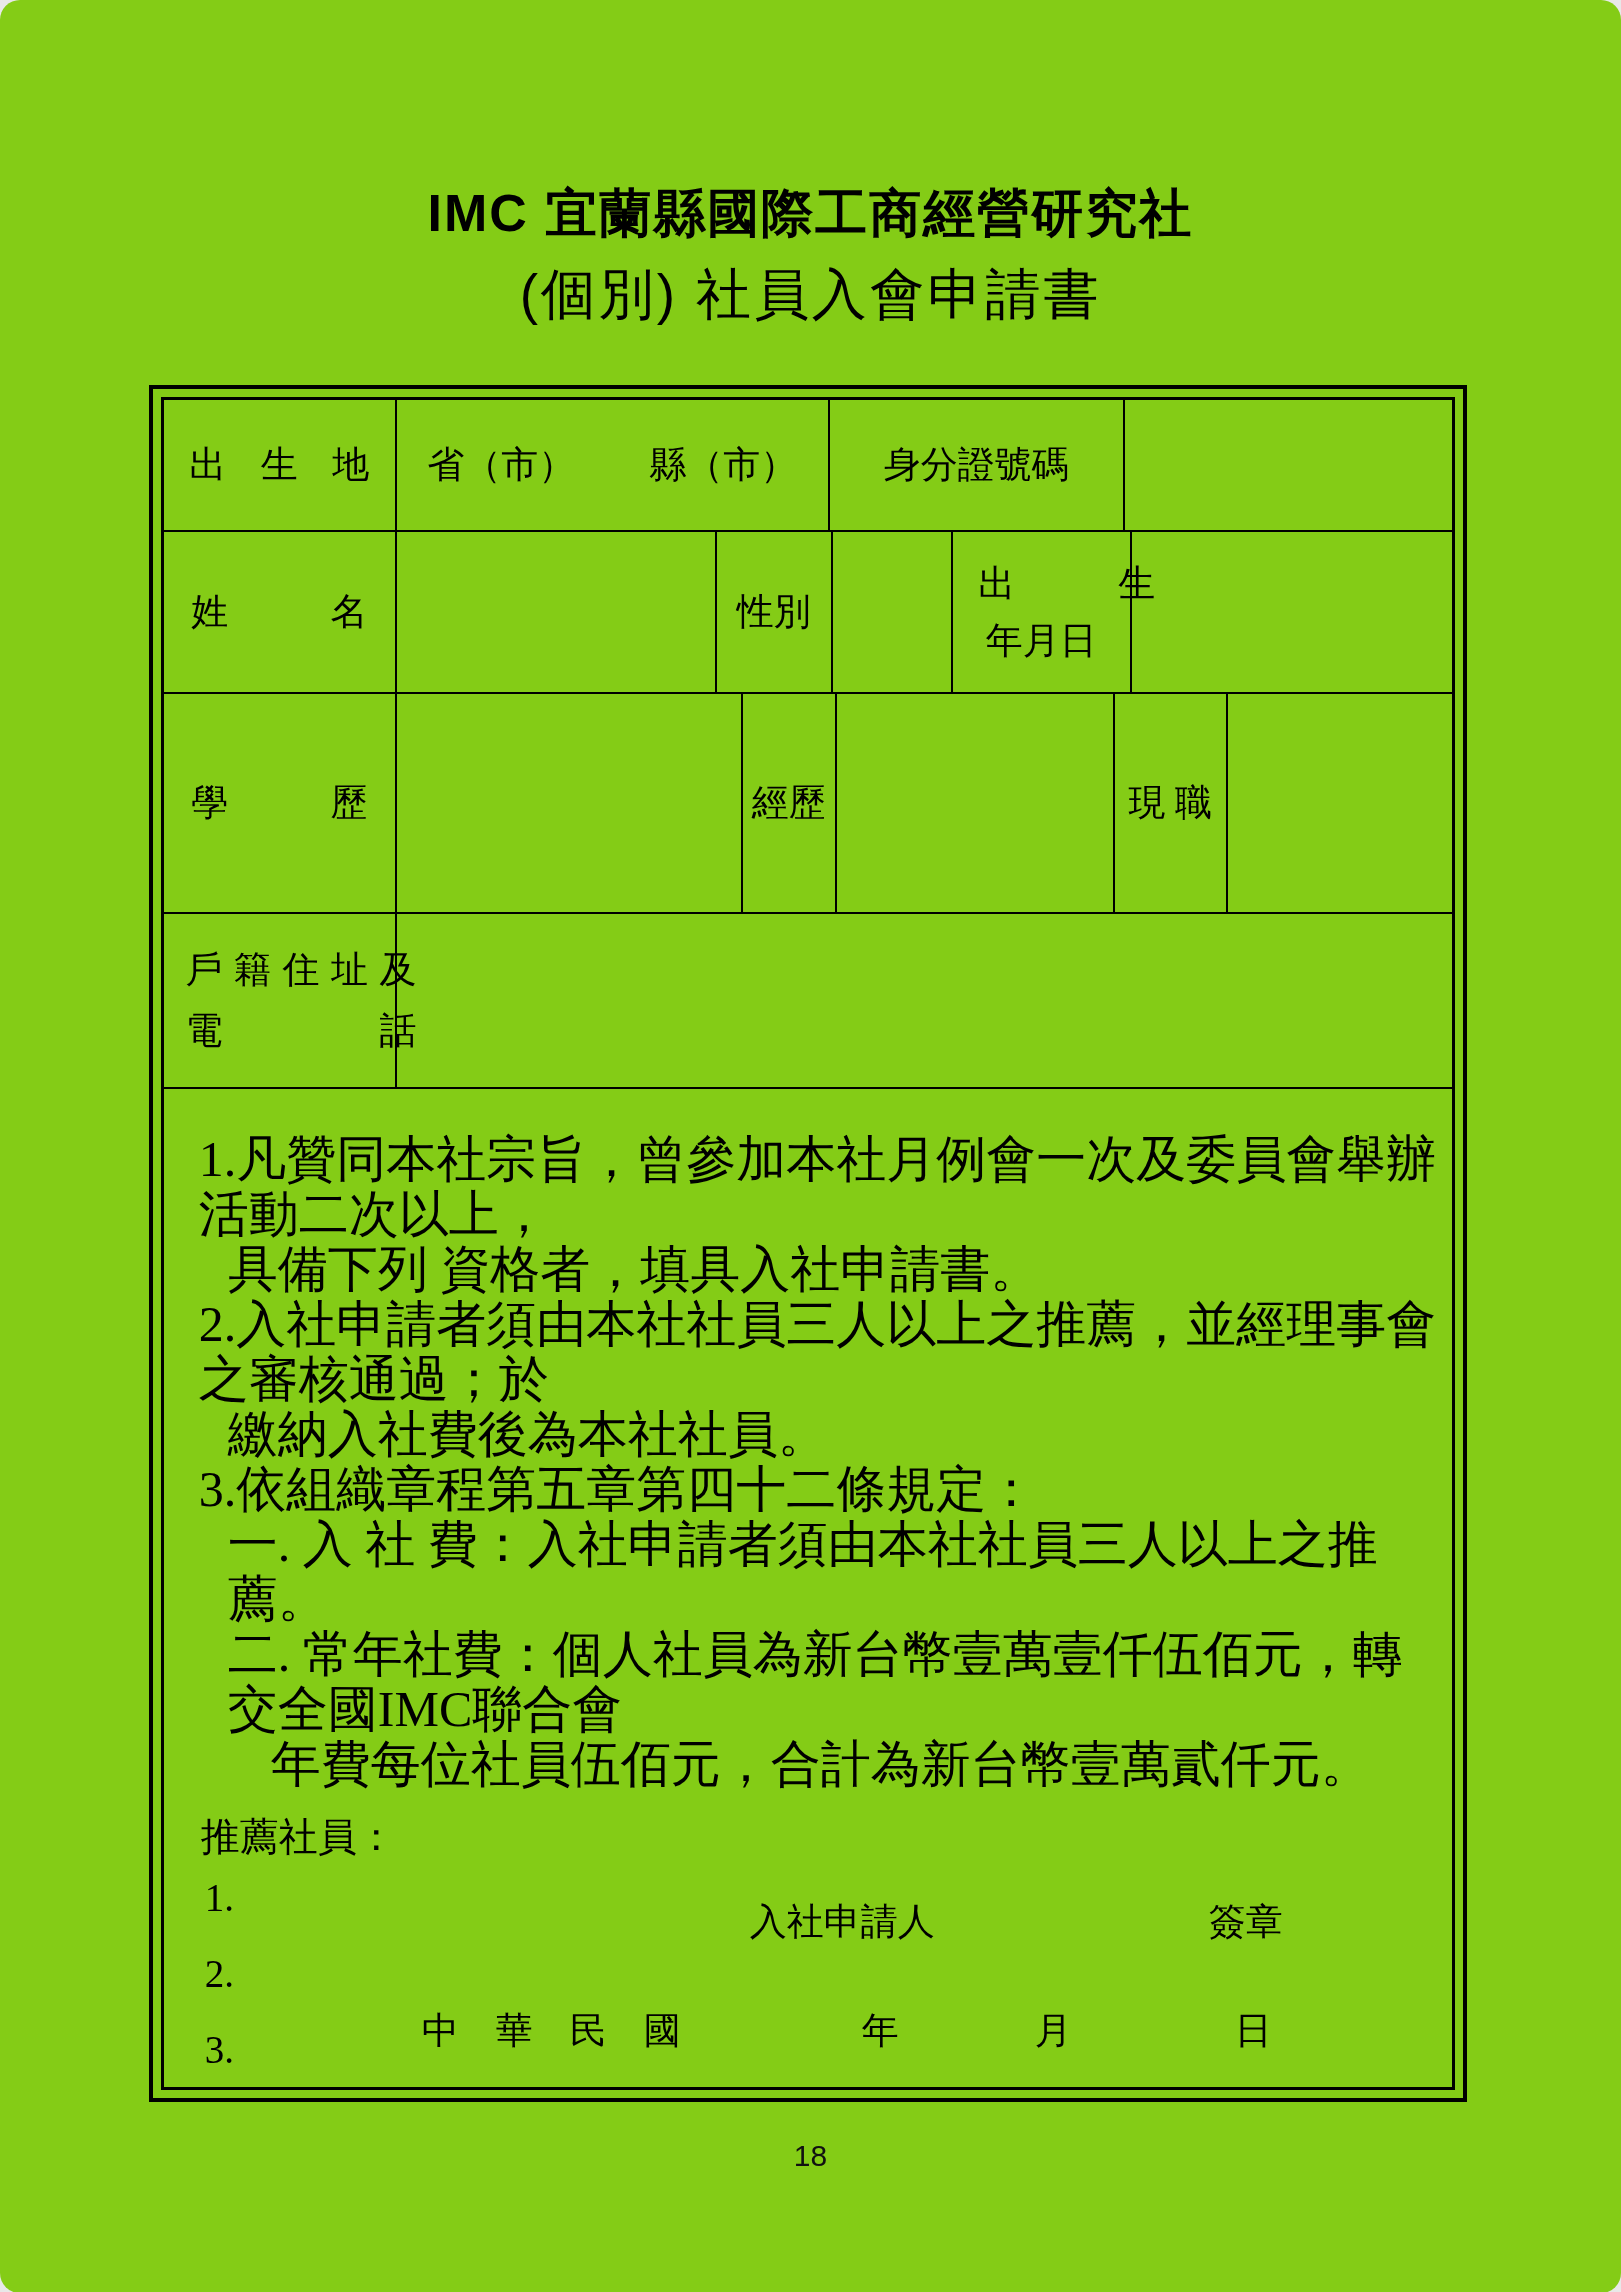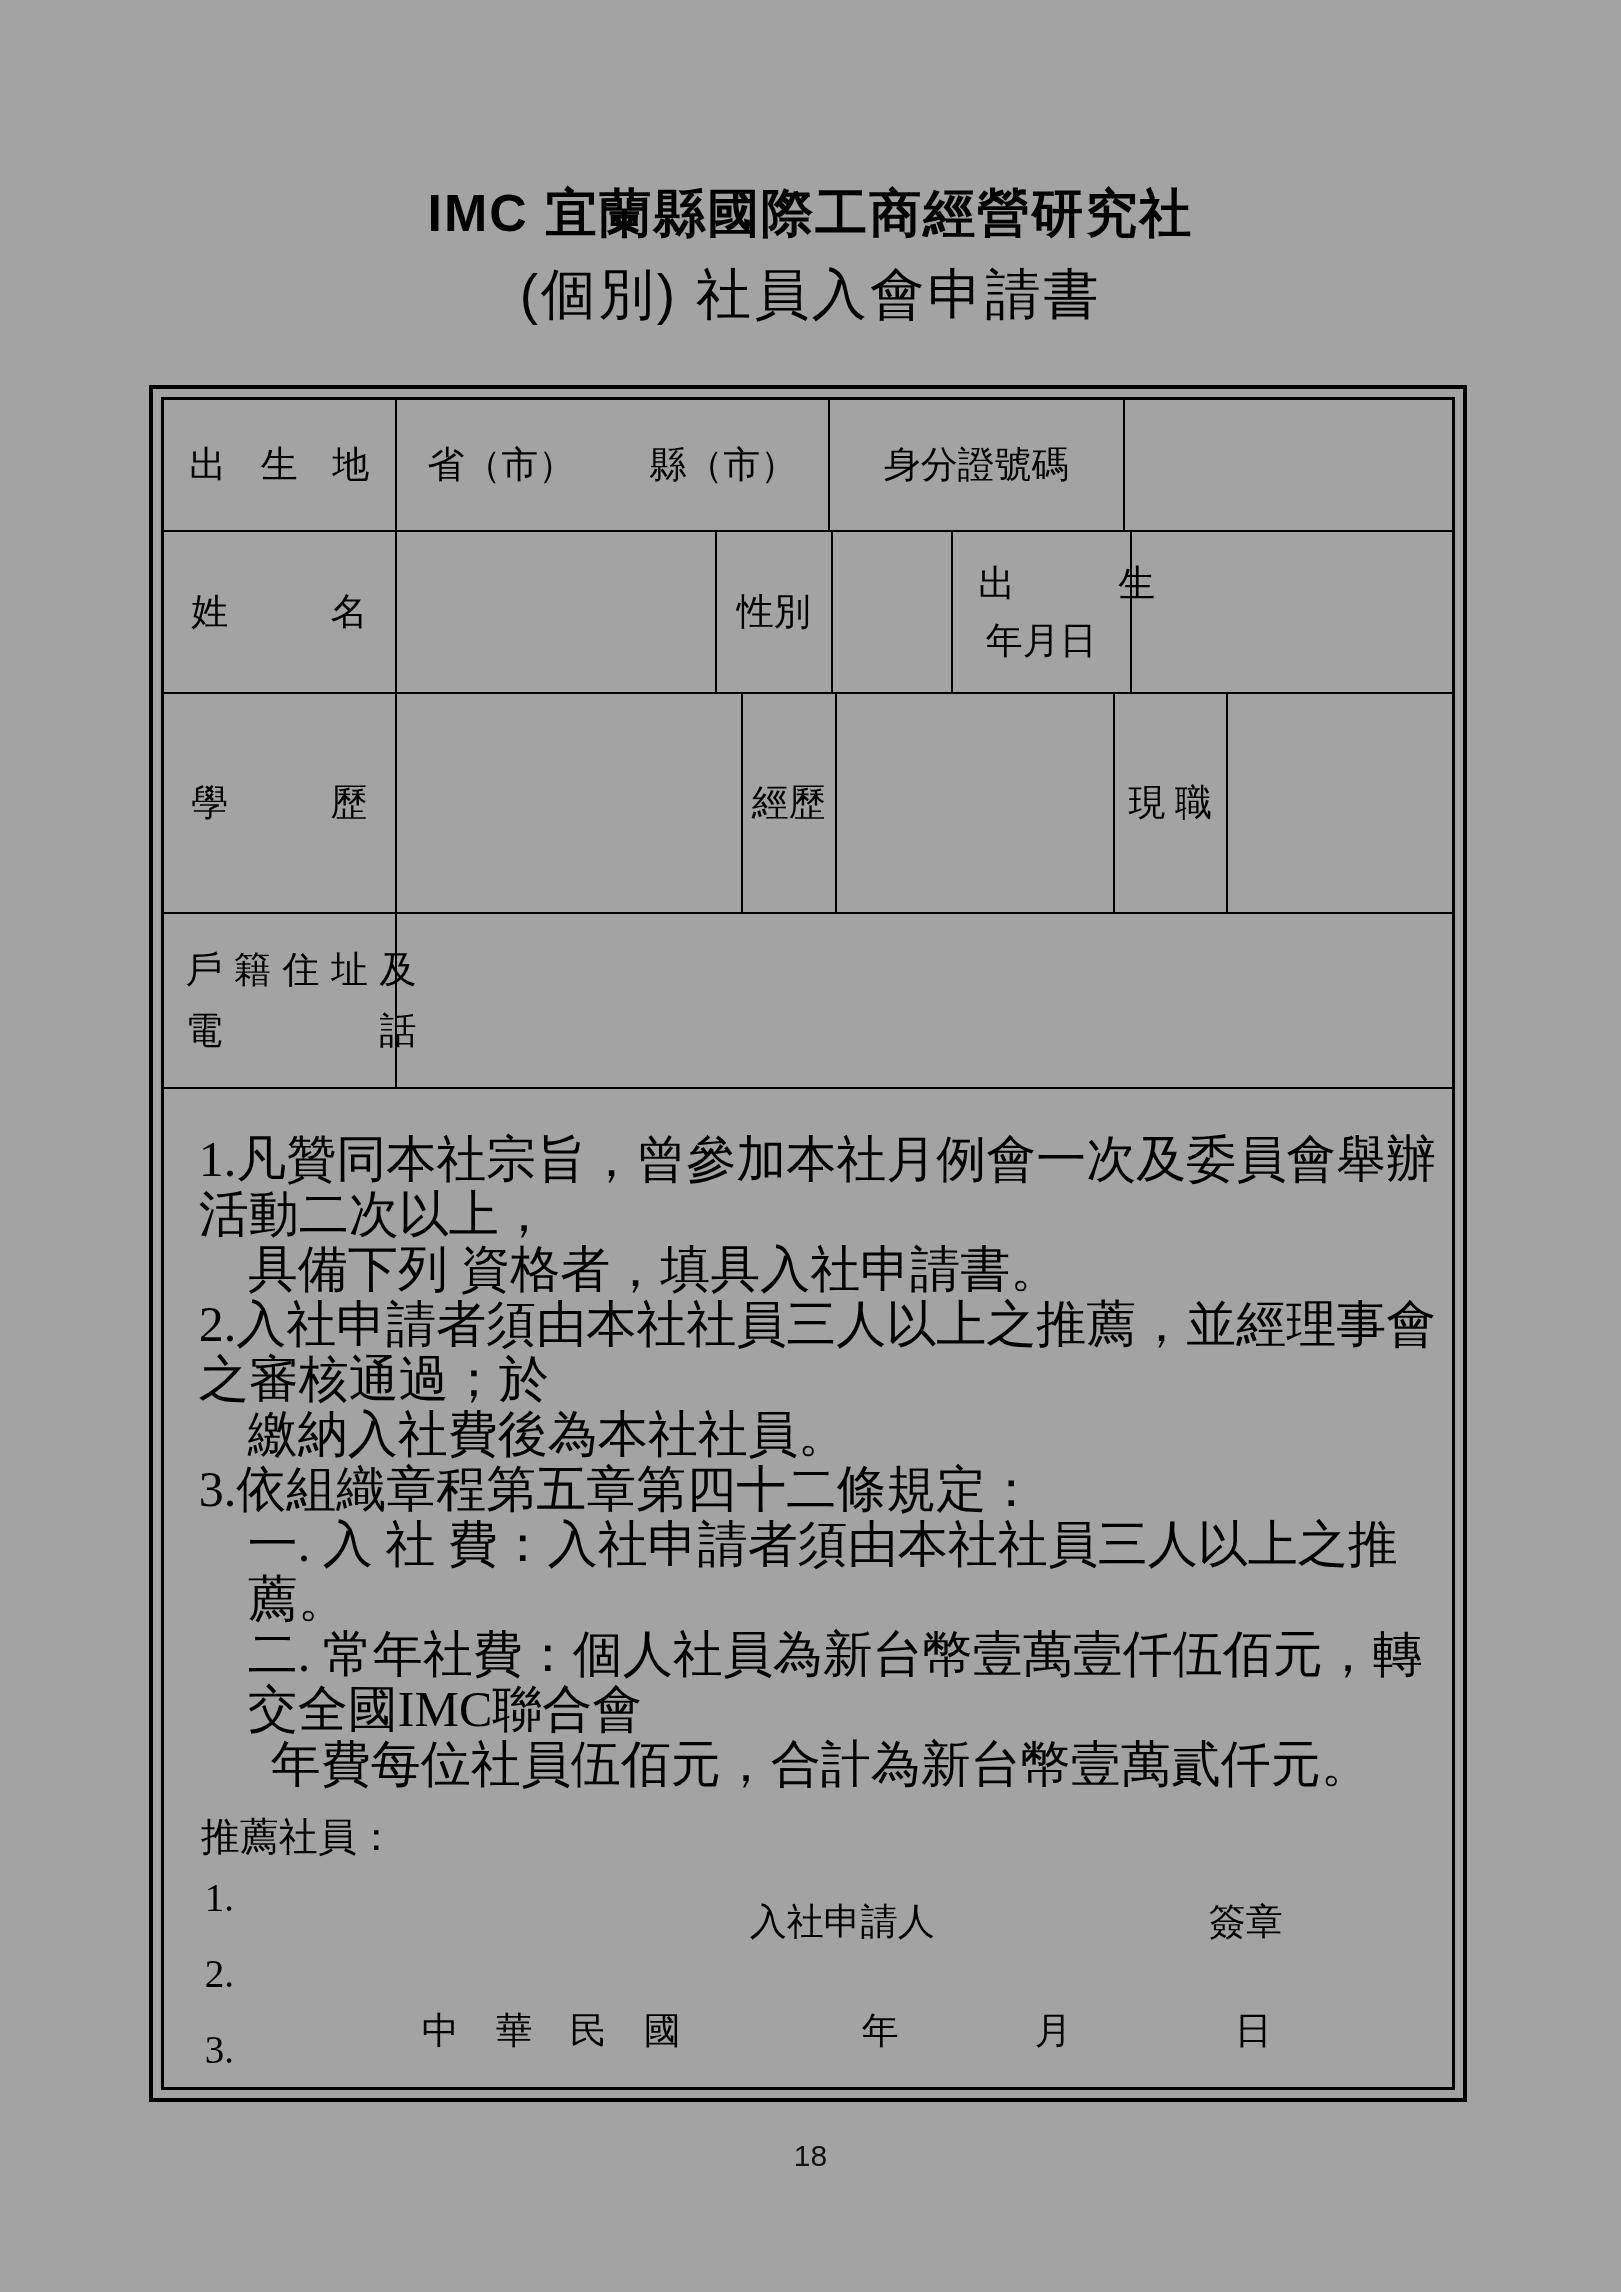--- a/index.html
+++ b/index.html
@@ -1,22 +1,23 @@
 <!DOCTYPE html>
 <html><head>
 <meta charset="utf-8">
 <style>
   html,body{margin:0;padding:0;background:#e8e8e8;}
   .page{
     position:relative;
     width:1621px;height:2293px;
-    background:#a3a3a3;
+    background:#84cc16;
     color:#000;
     font-family:"Liberation Serif", serif;
     overflow:hidden;
+    border-radius:20px;
   }
   
   .title1{
     position:absolute;top:184px;left:0;width:100%;
     text-align:center;
     font-family:"Liberation Sans", sans-serif;
     font-weight:bold;font-size:52px;line-height:59px;
     letter-spacing:2px;
   }
   .title2{
@@ -62,21 +63,21 @@
   }
   .pad28{padding:0 27.4px;} .pad26{padding:0 25.5px;}
   .pad22{padding:0 21.6px;} .pad14{padding:0 13.7px;}
   .stack{width:100%;display:flex;flex-direction:column;line-height:57px;}
   .stack .center-line{text-align:center;text-align-last:center;}
   .addr{line-height:61px;}
   
   .rules{padding-top:43px;font-size:50px;line-height:55px;}
   .rule-line{white-space:pre-wrap;}
   .ind0{padding-left:35px;}
-  .ind1{padding-left:84px;}
+  .ind1{padding-left:64px;}
   .ind2{padding-left:71px;margin-left:36px;}
   .recommend-heading{margin-top:21.6px;padding-left:37px;font-size:39px;line-height:47px;}
   .recommend-item{padding-left:41px;font-size:39px;line-height:76px;}
   .sig-line{position:absolute;top:809px;left:0;width:100%;height:47px;font-size:37px;line-height:47px;}
   .sig-applicant{position:absolute;left:586px;}
   .sig-seal{position:absolute;left:1045px;}
   .date-line{position:absolute;top:918px;left:0;width:100%;height:47px;font-size:37px;line-height:47px;}
   .date-era{position:absolute;left:258px;}
   .date-year{position:absolute;left:698px;}
   .date-month{position:absolute;left:871px;}

